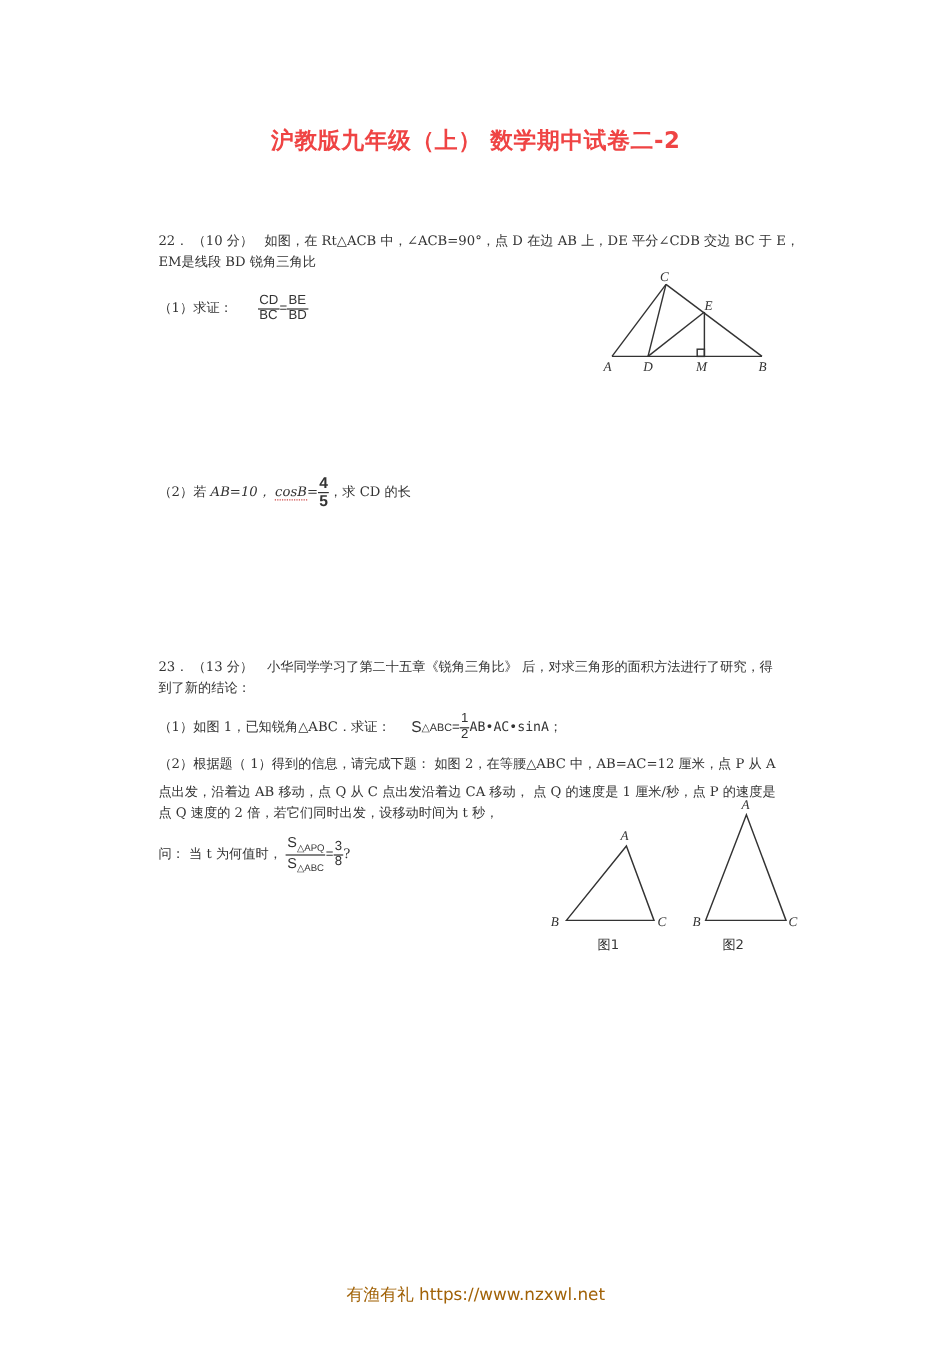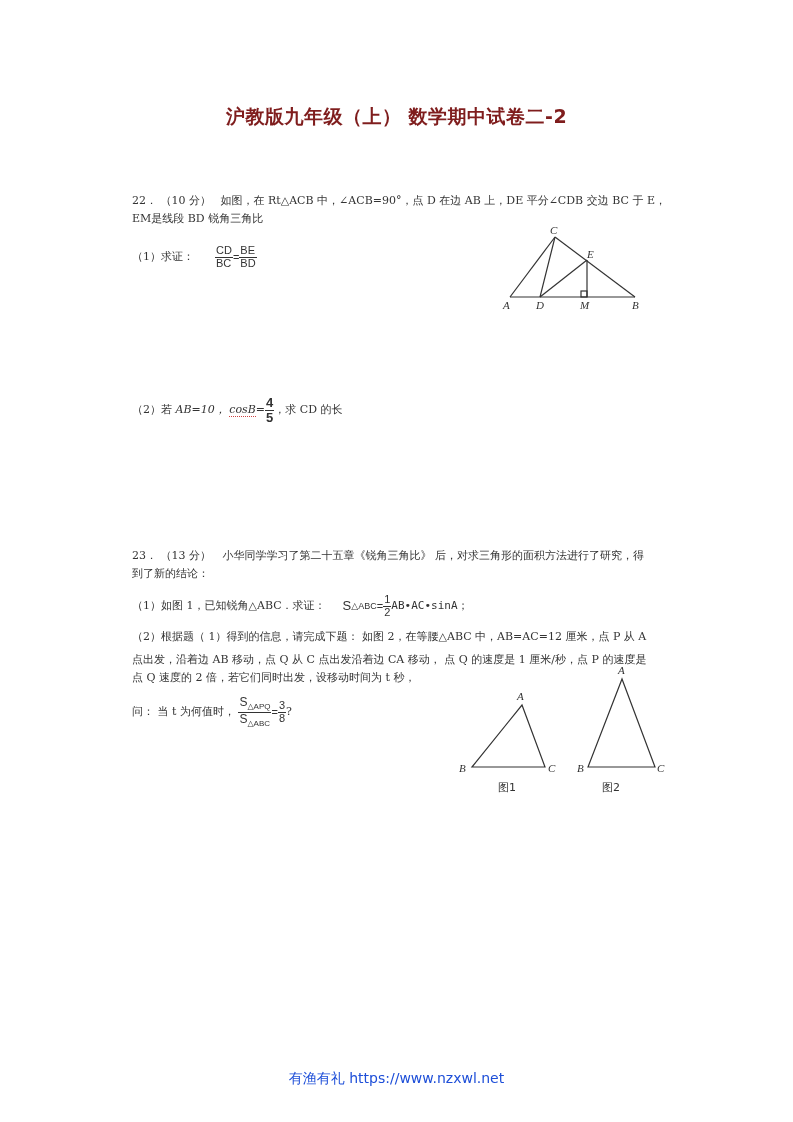--- a/index.html
+++ b/index.html
@@ -1,38 +1,38 @@
 <!DOCTYPE html>
 <html><head>
   <meta charset="utf-8">
   <style>
     html, body { margin: 0; padding: 0; background: #ffffff; }
     body { width: 793px; height: 1122px; position: relative; overflow: hidden;
            font-family: "DejaVu Serif", "Liberation Serif", serif; color: #222; }
     .abs { position: absolute; }
     .title { left: 0; width: 793px; top: 104px; text-align: center;
              font-family: "DejaVu Sans", "Liberation Sans", sans-serif;
-             font-weight: bold; font-size: 19px; color: #7f1d1d; letter-spacing: 0.5px; }
+             font-weight: bold; font-size: 19px; color: #ef4444; letter-spacing: 0.5px; }
     .q-text { font-size: 11px; line-height: 20px; color: #333; white-space: nowrap; }
     .frac { display: inline-block; vertical-align: middle; text-align: left;
             font-family: "Liberation Sans", "DejaVu Sans", sans-serif; line-height: 1.05; }
     .frac .num { display: block; border-bottom: 1px solid #333; padding: 0 1px; }
     .frac .den { display: block; padding: 0 1px; }
     .frac.big { font-size: 13px; font-weight: bold; }
     .frac.mid { font-size: 11px; }
     .eq { font-family: "Liberation Sans", "DejaVu Sans", sans-serif; font-size: 11px;
           vertical-align: middle; }
     .it { font-style: italic; }
     .ul-dotted { border-bottom: 1px dotted #c44; }
     .fig-label { font-family: "Liberation Serif", serif; font-style: italic; font-size: 11px;
                  fill: #333; }
     .cap { font-family: "DejaVu Sans", sans-serif; font-size: 11px; fill: #333; }
     .footer { left: 0; width: 793px; top: 1070px; text-align: center;
               font-family: "DejaVu Sans", "Liberation Sans", sans-serif;
-              font-size: 14px; color: #1d4ed8; }
+              font-size: 14px; color: #a16207; }
     svg line, svg polyline, svg polygon, svg rect { stroke: #333; stroke-width: 1.2; fill: none; }
   </style>
 </head>
 <body>
 
 <div class="abs title">沪教版九年级（上） 数学期中试卷二-2</div>
 
 <div class="abs q-text" style="left:132px; top:191px;">
   <span>22．</span>
   <span>（10 分）</span>

